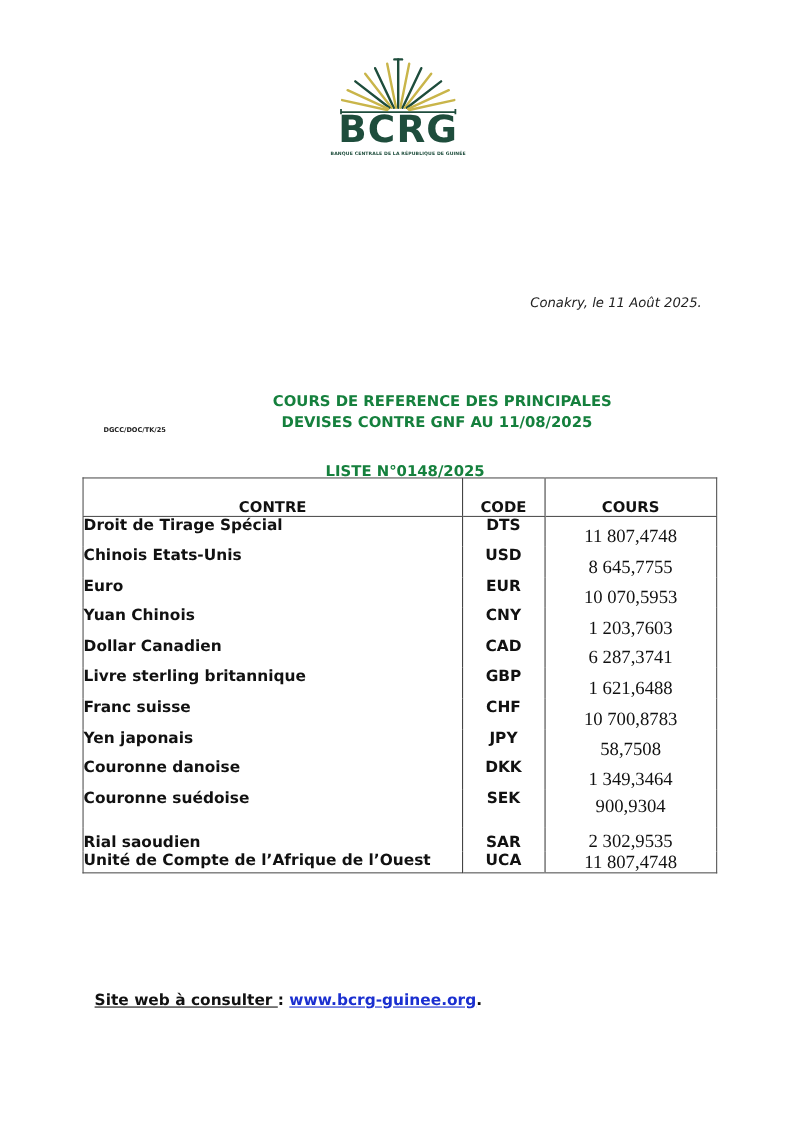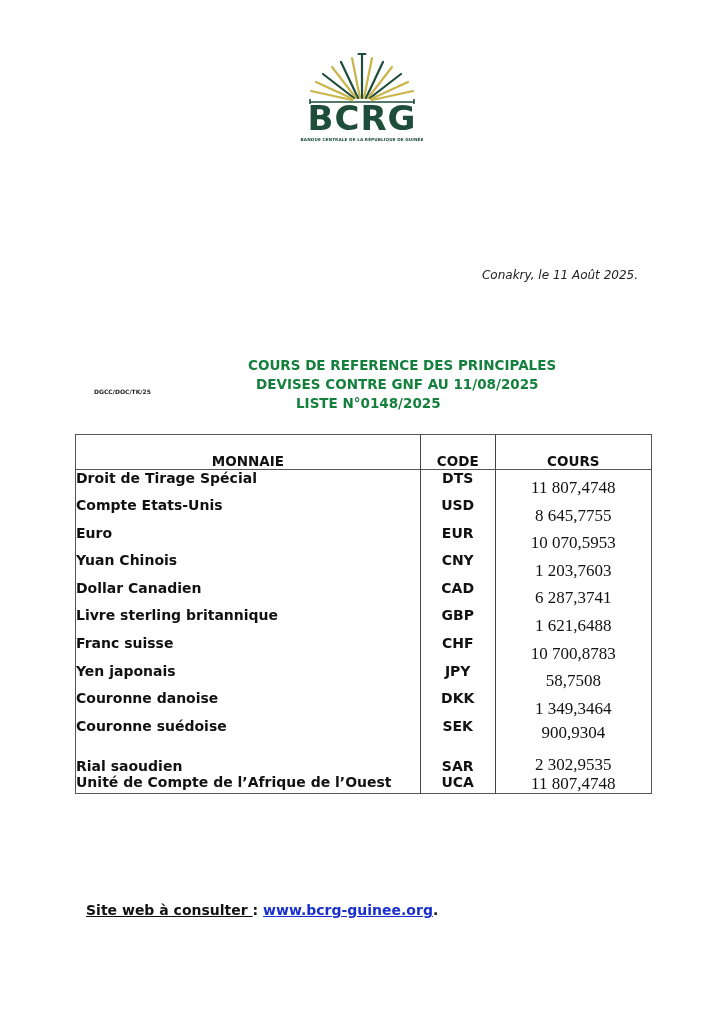--- a/index.html
+++ b/index.html
@@ -7,21 +7,21 @@
     .logo { position: absolute; left: 296px; top: 48px; width: 132px; height: 100px; }
     .logo svg { position: absolute; left: 0; top: 0; }
     .logo-text { position: absolute; left: 7px; top: 52px; width: 118px; text-align: center; font-family: "DejaVu Sans", sans-serif; font-weight: bold; font-size: 34px; letter-spacing: 1px; color: #1e4d3c; line-height: 36px; }
     .logo-sub { position: absolute; left: 0; top: 89px; width: 132px; text-align: center; font-size: 4.2px; font-weight: bold; color: #1e4d3c; letter-spacing: 0.1px; white-space: nowrap; }
     .date { position: absolute; left: 460px; top: 256px; width: 178px; text-align: right; font-style: italic; font-size: 12px; color: #222; margin-top: 12px; }
     .ref { position: absolute; left: 94px; top: 388px; font-size: 6px; font-weight: bold; color: #222; }
     .title { position: absolute; top: 356px; left: 220px; width: 350px; font-weight: bold; font-size: 13.5px; line-height: 19px; color: #15803d; }
     .title div { white-space: nowrap; }
     .t1 { padding-left: 28px; }
     .t2 { padding-left: 36px; }
-    .t3 { padding-left: 76px; }
+    .t3 { padding-left: 76px; margin-top: 26px; }
     table.rates { position: absolute; left: 75px; top: 434px; width: 577px; border-collapse: collapse; border: 1.5px solid #555; }
     table.rates th, table.rates td { padding: 0; }
     table.rates col.c1 { width: 345px; }
     table.rates col.c2 { width: 75px; }
     table.rates col.c3 { width: 157px; }
     th { height: 34px; vertical-align: bottom; font-size: 13.5px; font-weight: bold; text-align: center; border-bottom: 1px solid #555; padding-bottom: 0; }
     .bl { border-left: 1.5px solid #444; }
     td { font-size: 14px; font-weight: bold; vertical-align: top; }
     td.name { padding-left: 5px; white-space: nowrap; }
     td.code { text-align: center; }
@@ -74,33 +74,33 @@
 </div>
 
 <table class="rates">
   <colgroup>
       <col class="c1">
       <col class="c2">
       <col class="c3">
     </colgroup>
   <thead>
     <tr>
-      <th>MONNAIE</th>
+      <th>CONTRE</th>
       <th class="bl">CODE</th>
       <th class="bl">COURS</th>
     </tr>
   </thead>
   <tbody>
     <tr class="r">
       <td class="name">Droit de Tirage Spécial</td>
       <td class="code bl">DTS</td>
       <td class="rate bl">11 807,4748</td>
     </tr>
     <tr class="r">
-      <td class="name">Compte Etats-Unis</td>
+      <td class="name">Chinois Etats-Unis</td>
       <td class="code bl">USD</td>
       <td class="rate bl">8 645,7755</td>
     </tr>
     <tr class="r">
       <td class="name">Euro</td>
       <td class="code bl">EUR</td>
       <td class="rate bl">10 070,5953</td>
     </tr>
     <tr class="r">
       <td class="name">Yuan Chinois</td>

